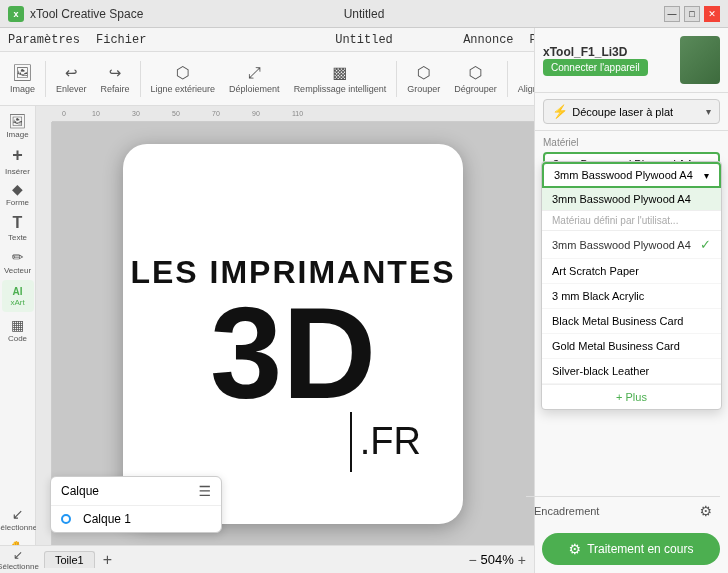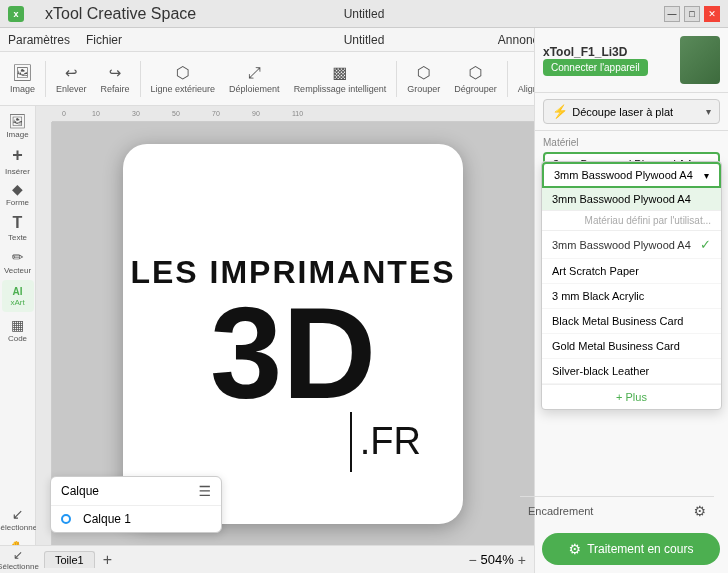--- a/index.html
+++ b/index.html
@@ -45,21 +45,21 @@
     #menubar {
       background: #f5f5f5;
       height: 24px;
       display: flex;
       align-items: center;
       padding: 0 8px;
       border-bottom: 1px solid #ddd;
       gap: 16px;
     }
     #menubar span {
-      font-size: 12px; color: #333; cursor: pointer;
+      font-size: 12px; color: #333; cursor: pointer; font-family: Liberation Mono, monospace;
     }
     #menubar .menu-title {
       position: absolute; left: 50%; transform: translateX(-50%);
       font-size: 12px; color: #333; font-weight: 500;
     }
     #menubar-right {
       margin-left: auto;
       display: flex; gap: 16px;
     }
 
@@ -326,21 +326,21 @@
       font-size: 11px;
       color: #4caf50;
       cursor: pointer;
       text-align: center;
       border-top: 1px solid #eee;
     }
 
     
     #encadrement-section {
       position: absolute;
-      bottom: 48px; right: 14px;
+      bottom: 48px; right: 8px;
       width: 194px;
       padding: 6px 8px;
       border-top: 1px solid #ddd;
       display: flex; align-items: center; justify-content: space-between;
     }
     #process-btn {
       position: absolute;
       bottom: 8px; right: 8px;
       width: 178px;
       background: #4caf50;
@@ -363,21 +363,21 @@
       display: flex; flex-direction: column;
       align-items: center; justify-content: center;
       font-size: 8px; color: #555;
     }
   </style>
 </head>
 <body>
 
 <div id="titlebar">
   <div class="app-icon">x</div>
-  <span style="font-size:16px;color:#333;margin-left:15px;">xTool Creative Space</span>
+  <span style="font-size:12px;color:#333;">xTool Creative Space</span>
   <span class="title-center">Untitled</span>
   <div class="win-controls">
     <div class="win-btn">—</div>
     <div class="win-btn">□</div>
     <div class="win-btn" style="background:#f44336;color:white;border-color:#f44336;">✕</div>
   </div>
 </div>
 
 <div id="menubar" style="position:relative;">
   <span>Paramètres</span>
@@ -556,21 +556,21 @@
     </div>
 
     <div id="dropdown-overlay" style="top: 30px;">
       <div class="dropdown-top-item">
         <span>3mm Basswood Plywood A4</span>
         <span style="font-size:10px;">▾</span>
       </div>
       <div class="dropdown-hovered">
         <span>3mm Basswood Plywood A4</span>
       </div>
-      <div style="padding:4px 10px;font-size:10px;color:#aaa;border-bottom:1px solid #eee;text-align:right;">
+      <div style="padding:4px 10px;font-size:10px;color:#aaa;border-bottom:1px solid #eee;">
         <span>Matériau défini par l'utilisat...</span>
       </div>
       <div class="dropdown-items-container">
         <div class="dropdown-item selected">
           <span>3mm Basswood Plywood A4</span>
           <span class="check-icon">✓</span>
         </div>
         <div class="dropdown-item">
           <span>Art Scratch Paper</span>
         </div>

